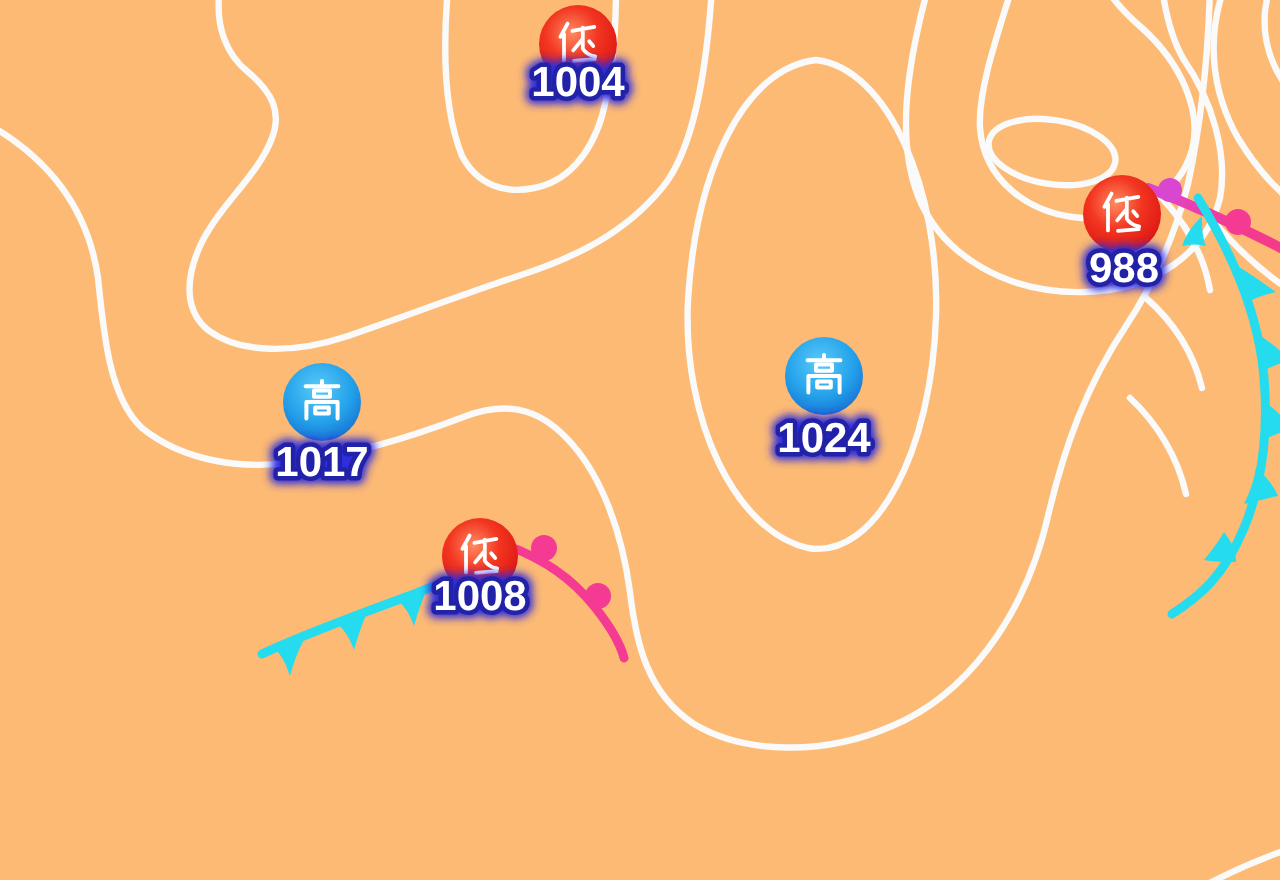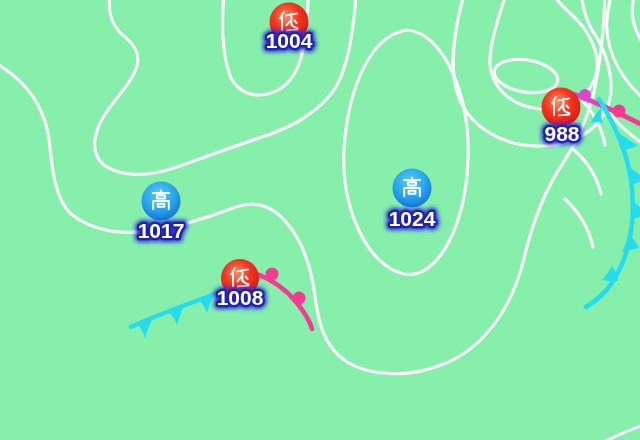--- a/index.html
+++ b/index.html
@@ -1,19 +1,19 @@
 <!DOCTYPE html>
 <html><head>
 <meta charset="utf-8">
 <style>
   html,body{margin:0;padding:0;background:#000;}
   #weather-map{
     position:relative;
     width:640px;height:440px;
-    background:#86efac;
+    background:#fdba74;
     overflow:hidden;
     font-family:"Liberation Sans", sans-serif;
   }
   svg{display:block}
   .plabel{
     font-family:"Liberation Sans", sans-serif;
     font-weight:bold;
     font-size:21px;
     paint-order:stroke;
     stroke:#2222a8;

